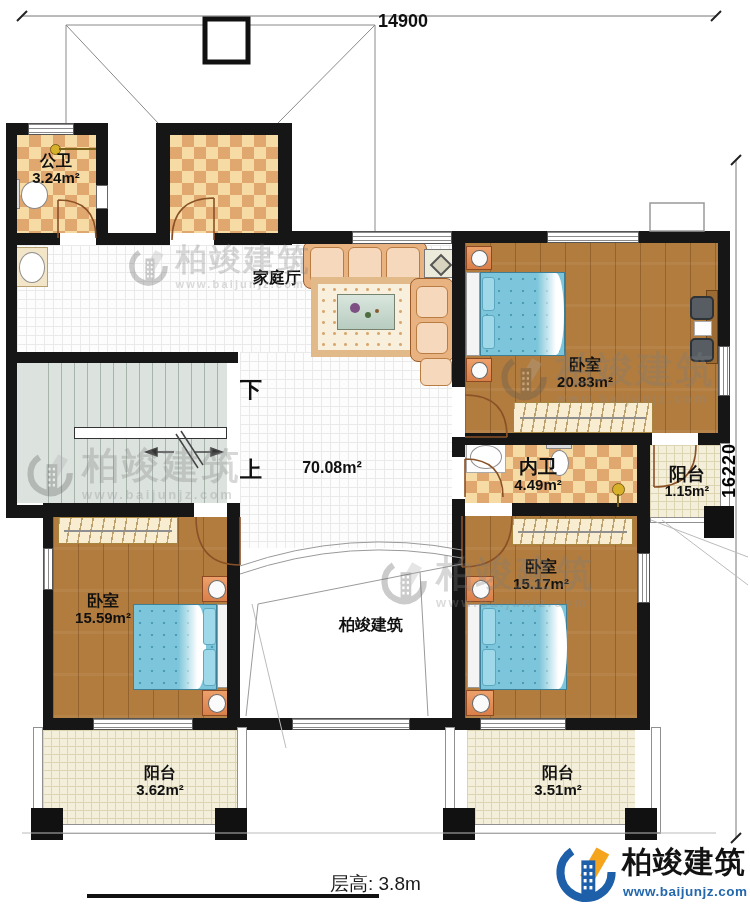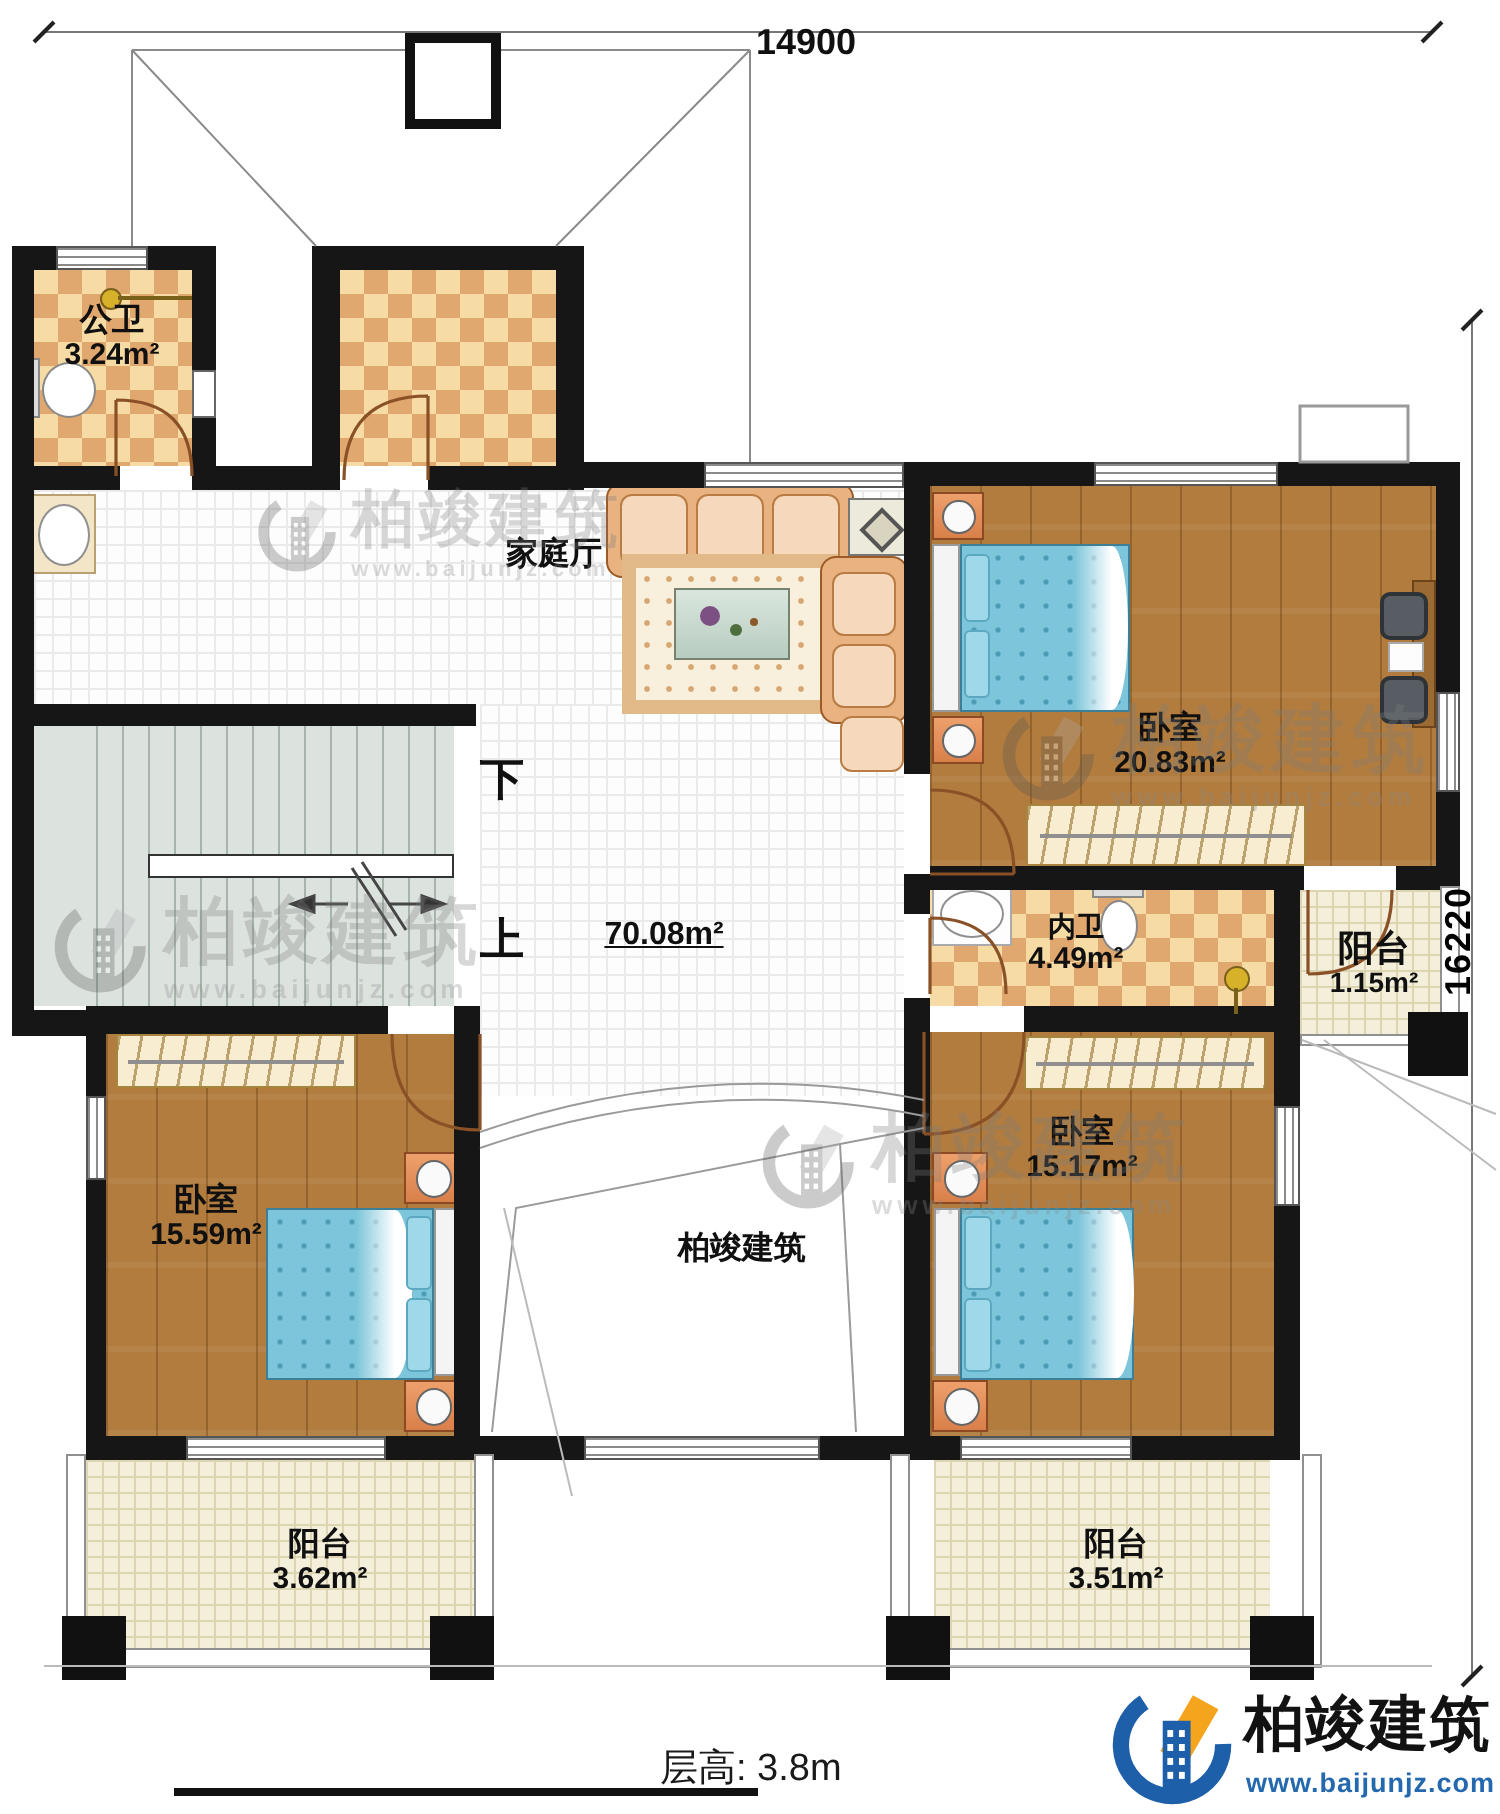--- a/index.html
+++ b/index.html
@@ -320,31 +320,31 @@
       <span>16220</span>
     </div>
 
   <div class="lbl" style="left:14px;top:152px;width:84px;">
     <div class="nm">公卫</div>
     <div class="ar">3.24m²</div>
   </div>
   <div class="lbl" style="left:230px;top:269px;width:94px;">
     <div class="nm">家庭厅</div>
   </div>
-  <div class="lbl" style="left:294px;top:459px;width:76px;text-decoration:underline;">
+  <div class="lbl" style="left:294px;top:459px;width:76px;">
     <div style="font-size:16px;">70.08m²</div>
   </div>
   <div class="lbl big" style="left:237px;top:378px;width:28px;">下</div>
   <div class="lbl big" style="left:237px;top:458px;width:28px;">上</div>
   <div class="lbl" style="left:542px;top:356px;width:86px;">
     <div class="nm">卧室</div>
     <div class="ar">20.83m²</div>
   </div>
   <div class="lbl" style="left:500px;top:456px;width:76px;">
-    <div style="font-size:14px;">内卫</div>
+    <div style="font-size:19px;">内卫</div>
     <div class="ar">4.49m²</div>
   </div>
   <div class="lbl" style="left:652px;top:464px;width:70px;">
     <div style="font-size:18px;">阳台</div>
     <div style="font-size:14px;">1.15m²</div>
   </div>
   <div class="lbl" style="left:60px;top:592px;width:86px;">
     <div class="nm">卧室</div>
     <div class="ar">15.59m²</div>
   </div>

